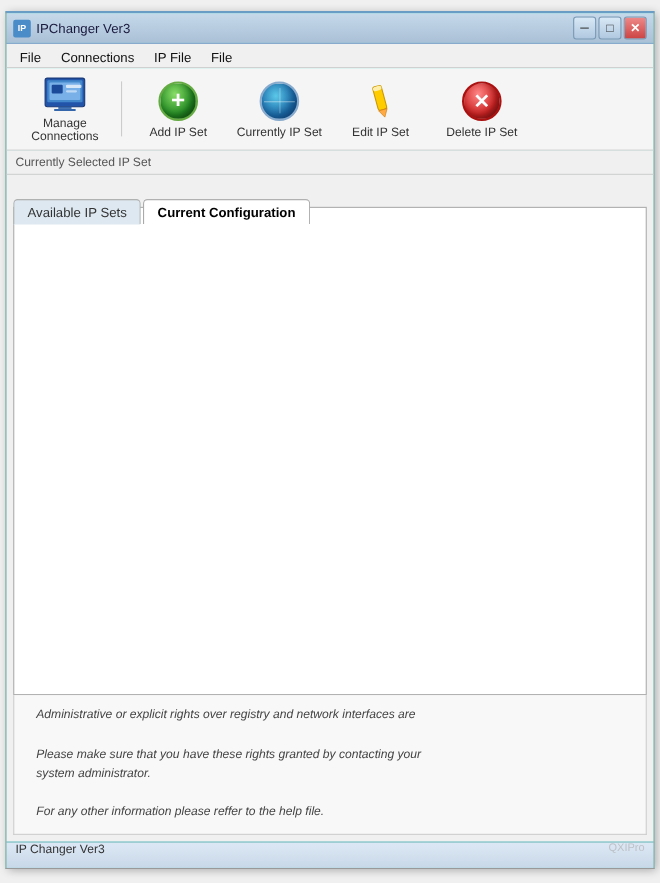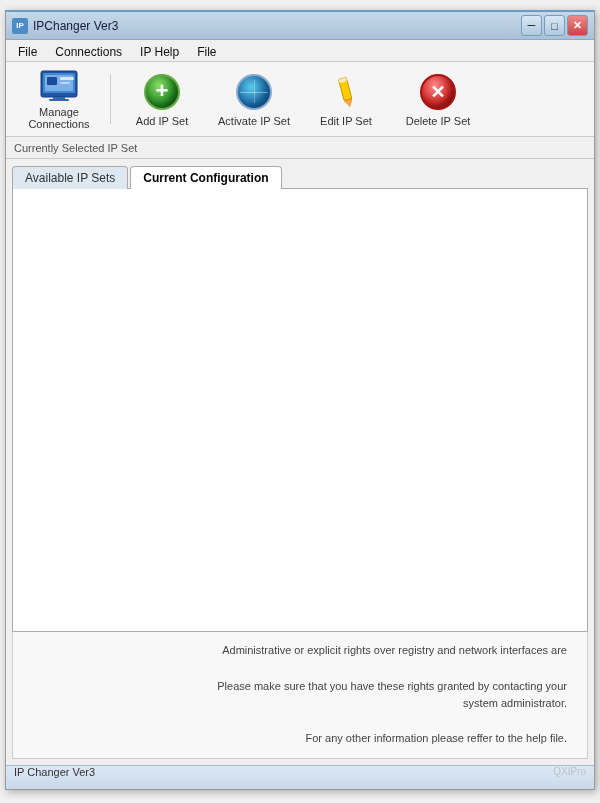--- a/index.html
+++ b/index.html
@@ -270,21 +270,21 @@
       padding: 4px 12px;
       font-size: 12px;
       cursor: pointer;
       border: 1px solid #aaa;
       background: #dde8f0;
       color: #333;
       border-bottom: none;
       border-radius: 4px 4px 0 0;
       margin-right: 2px;
       position: relative;
-      top: 1px;
+      top: 16px;
     }
 
     .tab.active {
       background: #ffffff;
       border-color: #aaa;
       z-index: 2;
       color: #000;
       font-weight: bold;
     }
 
@@ -295,24 +295,25 @@
       border: 1px solid #aaa;
       overflow: hidden;
     }
 
     
     .footer-info {
       background: #f8f8f8;
       border: 1px solid #ccc;
       border-top: none;
       padding: 10px 20px;
-      text-align: right;
+      text-align: left;
       line-height: 1.6;
       font-size: 11px;
       color: #444;
+      font-style: italic;
     }
 
     
     .statusbar-bottom {
       background: linear-gradient(to bottom, #dde8f5, #c8d8e8);
       height: 24px;
       display: flex;
       padding: 0 8px;
       border-top: 1px solid #aabbcc;
       font-size: 11px;
@@ -342,21 +343,21 @@
     <div class="titlebar-buttons">
       <div class="titlebar-btn minimize">–</div>
       <div class="titlebar-btn restore">□</div>
       <div class="titlebar-btn close">✕</div>
     </div>
   </div>
 
   <div class="menubar">
     <div class="menu-item">File</div>
     <div class="menu-item">Connections</div>
-    <div class="menu-item">IP Help</div>
+    <div class="menu-item">IP File</div>
     <div class="menu-item">File</div>
   </div>
 
   <div class="toolbar">
 
     <div class="toolbar-item">
       <div class="toolbar-icon">
         <svg width="40" height="34" viewBox="0 0 40 34">
           <rect x="2" y="2" width="36" height="26" rx="2" fill="#2255aa" stroke="#1a3a7a" stroke-width="1"></rect>
           <rect x="4" y="4" width="32" height="20" rx="1" fill="#4488cc"></rect>
@@ -379,21 +380,21 @@
           <span class="icon-add-plus">+</span>
         </div>
       </div>
       <span class="toolbar-label">Add IP Set</span>
     </div>
 
     <div class="toolbar-item">
       <div class="toolbar-icon">
         <div class="icon-globe"></div>
       </div>
-      <span class="toolbar-label">Activate IP Set</span>
+      <span class="toolbar-label">Currently IP Set</span>
     </div>
 
     <div class="toolbar-item">
       <div class="toolbar-icon">
         <svg width="36" height="36" viewBox="0 0 36 36">
           <g transform="rotate(-15, 18, 18)">
             <rect x="14" y="4" width="8" height="22" rx="2" fill="#ffcc00" stroke="#cc9900" stroke-width="1"></rect>
             <rect x="14" y="4" width="8" height="4" rx="2" fill="#ffeeaa"></rect>
             <polygon points="14,26 22,26 18,33" fill="#ffaa44" stroke="#cc7700" stroke-width="0.5"></polygon>
           </g>

